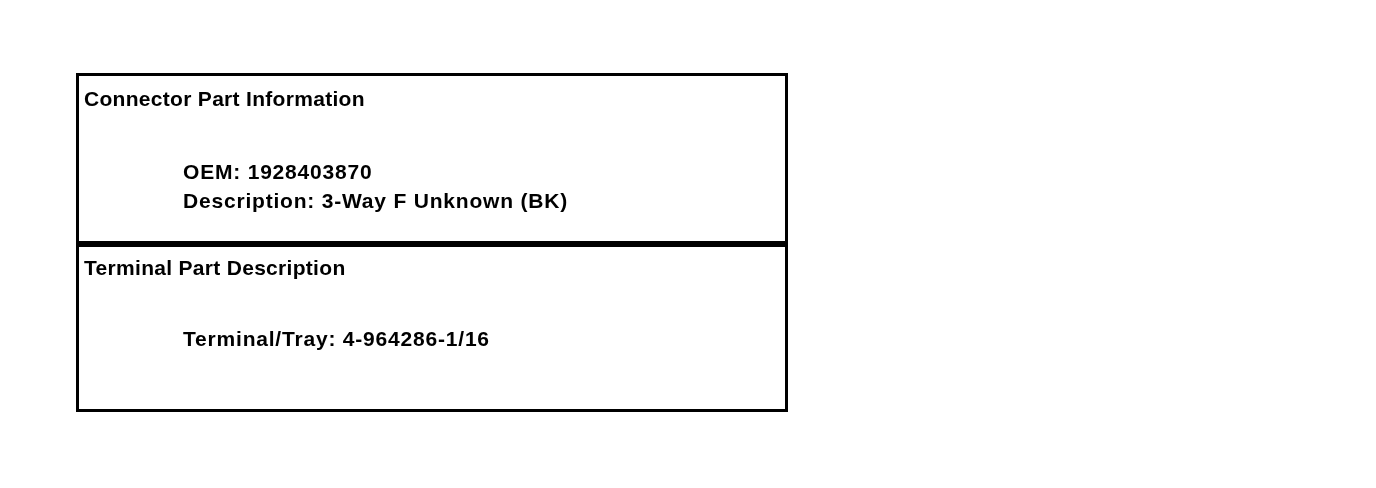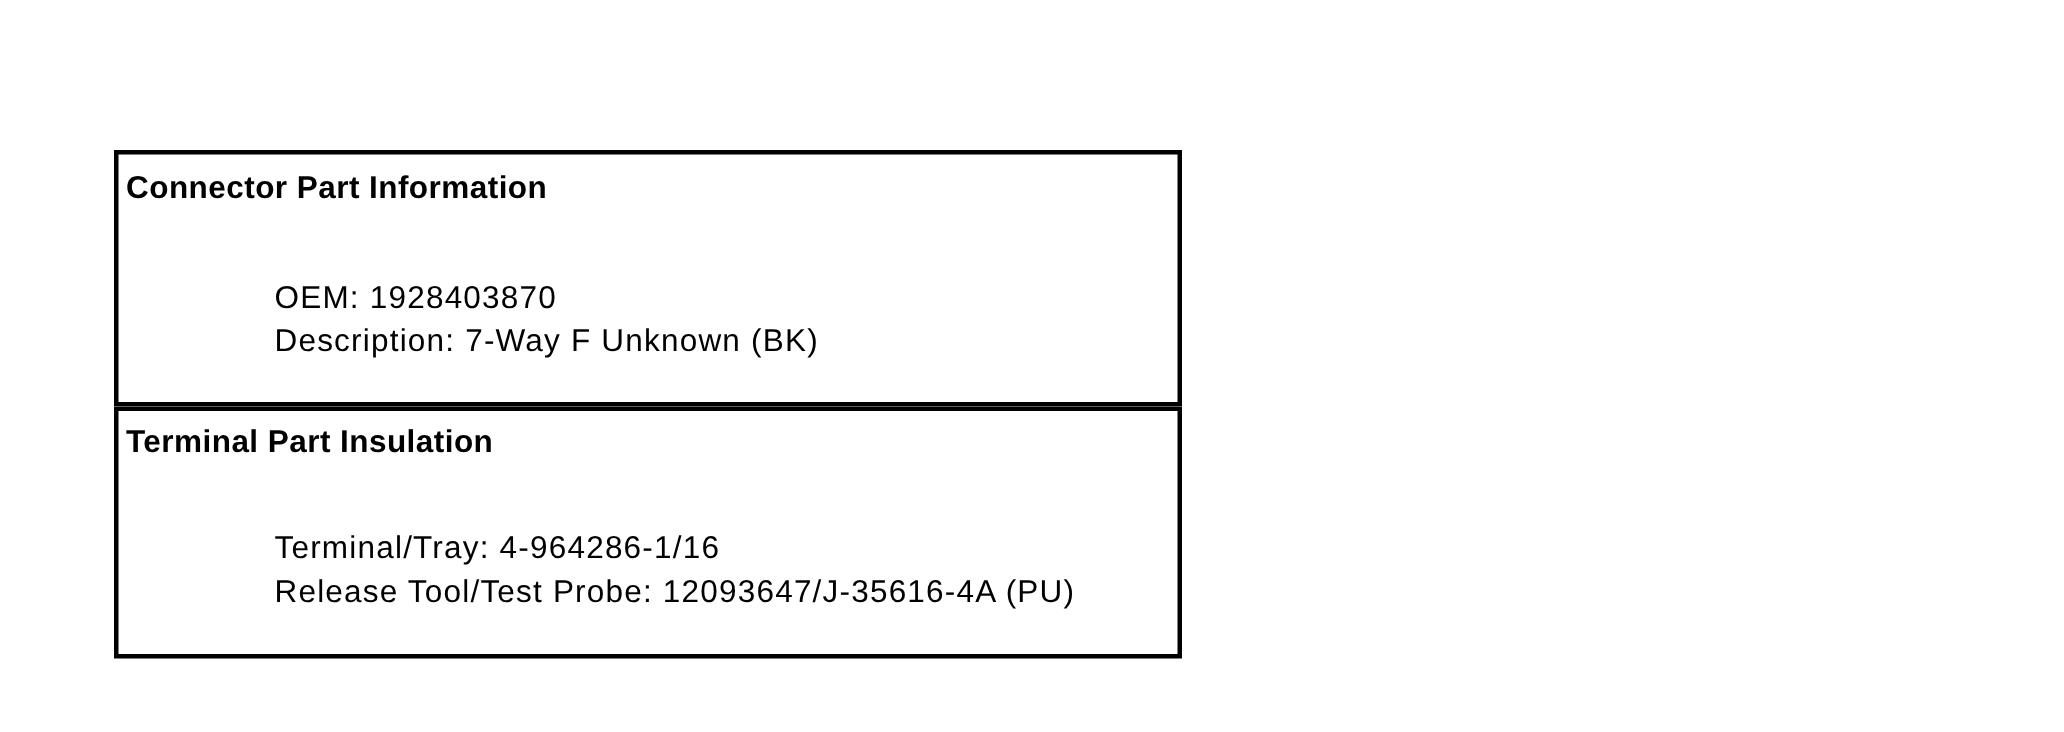--- a/index.html
+++ b/index.html
@@ -14,21 +14,20 @@
     background: #ffffff;
     overflow: hidden;
     font-family: "Liberation Sans", "DejaVu Sans", sans-serif;
     color: #000000;
   }
   .panel {
     position: absolute;
     left: 76px;
     top: 73px;
     width: 712px;
-    margin-top: 27px;
   }
   .box {
     box-sizing: border-box;
     border: 3px solid #000000;
     background: #ffffff;
     width: 712px;
     overflow: hidden;
   }
   .box-connector { height: 171px; }
   .box-terminal  { height: 168px; }
@@ -41,40 +40,40 @@
     letter-spacing: 0.3px;
     white-space: nowrap;
   }
   .box-terminal .box-title { padding-top: 9px; }
   .box-lines {
     margin: 46px 0 0 104px;
     font-size: 21px;
     line-height: 29px;
     letter-spacing: 0.8px;
     white-space: nowrap;
+    font-weight: bold;
   }
   .box-terminal .box-lines { margin-top: 44px; }
   .info-line { white-space: nowrap; }
 </style>
 </head>
 <body>
 
 <div class="page">
   <div class="panel">
 
     <section class="box box-connector">
       <h2 class="box-title">Connector Part Information</h2>
       <div class="box-lines">
         <div class="info-line">OEM: 1928403870</div>
-        <div class="info-line">Description: 7-Way F Unknown (BK)</div>
+        <div class="info-line">Description: 3-Way F Unknown (BK)</div>
       </div>
     </section>
 
     <section class="box box-terminal">
-      <h2 class="box-title">Terminal Part Insulation</h2>
+      <h2 class="box-title">Terminal Part Description</h2>
       <div class="box-lines">
         <div class="info-line">Terminal/Tray: 4-964286-1/16</div>
-        <div class="info-line">Release Tool/Test Probe: 12093647/J-35616-4A (PU)</div>
       </div>
     </section>
 
   </div>
 </div>
 
 </body></html>

